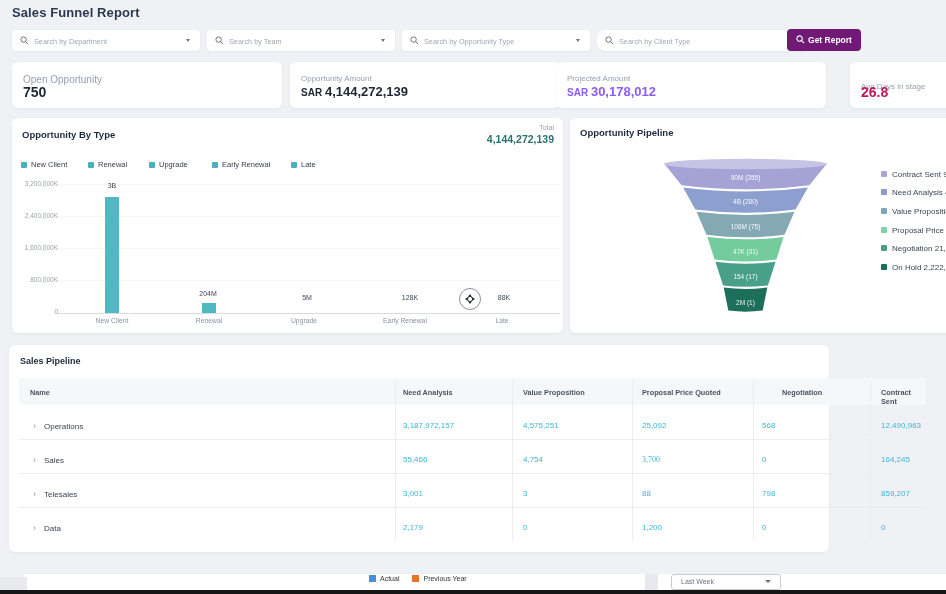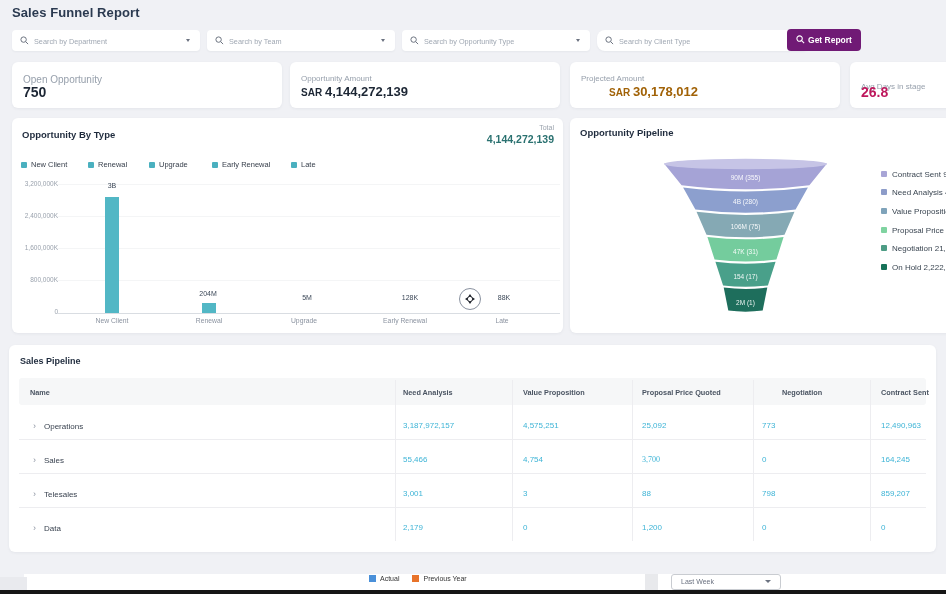--- a/index.html
+++ b/index.html
@@ -61,23 +61,23 @@
 </div>
 
 <div class="card" style="left:12px; top:62px; width:270px; height:46px;">
   <div class="abs lbl" style="left:11px; top:12px; font-size:10px;">Open Opportunity</div>
   <div class="abs" style="left:11px; top:22px; font-size:14px; font-weight:bold; color:#1c2634;">750</div>
 </div>
 <div class="card" style="left:290px; top:62px; width:270px; height:46px;">
   <div class="abs lbl" style="left:11px; top:12px; font-size:8px;">Opportunity Amount</div>
   <div class="abs" style="left:11px; top:22px; font-size:13px; font-weight:bold; color:#1c2634;"><span style="font-size:10px;">SAR </span>4,144,272,139</div>
 </div>
-<div class="card" style="left:570px; top:62px; width:270px; height:46px;">
+<div class="card" style="left:556px; top:62px; width:270px; height:46px;">
   <div class="abs lbl" style="left:11px; top:12px; font-size:8px;">Projected Amount</div>
-  <div class="abs" style="left:11px; top:22px; font-size:13px; font-weight:bold; color:#a16207;margin-left:28px;"><span style="font-size:10px;">SAR </span>30,178,012</div>
+  <div class="abs" style="left:11px; top:22px; font-size:13px; font-weight:bold; color:#8b5cf6;"><span style="font-size:10px;">SAR </span>30,178,012</div>
 </div>
 <div class="card" style="left:850px; top:62px; width:276px; height:46px;">
   <div class="abs lbl" style="left:11px; top:12px; font-size:8px;margin-top:8px;">Avg Days in stage</div>
   <div class="abs" style="left:11px; top:22px; font-size:14px; font-weight:bold; color:#be185d;">26.8</div>
 </div>
 
 <div class="card" style="left:12px; top:118px; width:551px; height:215px;">
   <div class="abs" style="left:10px; top:11px; font-size:9.5px; font-weight:bold; color:#1f2b3d;">Opportunity By Type</div>
   <div class="abs" style="right:9px; top:6px; font-size:7px; color:#9aa2ad; text-align:right;">Total</div>
   <div class="abs" style="right:9px; top:15px; font-size:10.5px; font-weight:bold; color:#2a7170; text-align:right;">4,144,272,139</div>
@@ -162,21 +162,21 @@
   <div class="abs fleg" style="top:89px;"><i style="background:#7fa3ba"></i>Value Proposition</div>
   <div class="abs fleg" style="top:108px;"><i style="background:#7fd3a0"></i>Proposal Price Q</div>
   <div class="abs fleg" style="top:126px;"><i style="background:#4d9c85"></i>Negotiation 21,29</div>
   <div class="abs fleg" style="top:145px;"><i style="background:#177258"></i>On Hold 2,222,22</div>
   <style>
     .fleg { left:311px; font-size:8px; color:#3b4652; white-space:nowrap; }
     .fleg i { display:inline-block; width:6px; height:6px; border-radius:1px; margin-right:5px; }
   </style>
 </div>
 
-<div class="card" style="left:9px; top:345px; width:927px; height:207px;">
+<div class="card" style="left:9px; top:345px; width:820px; height:207px;">
   <div class="abs" style="left:11px; top:11px; font-size:9px; font-weight:bold; color:#1f2b3d;">Sales Pipeline</div>
 
   <div class="abs" style="left:10px; top:33px; width:907px; height:27px; background:#f6f7f8; border-radius:3px;"></div>
   <div class="abs th" style="left:21px;">Name</div>
   <div class="abs th" style="left:394px;">Need Analysis</div>
   <div class="abs th" style="left:514px;">Value Proposition</div>
   <div class="abs th" style="left:633px;">Proposal Price Quoted</div>
   <div class="abs th" style="left:753px;padding-left:20px;">Negotiation</div>
   <div class="abs th" style="left:872px;">Contract Sent</div>
   <style>.th { top:43px; font-size:7.3px; font-weight:bold; color:#4a5462; }</style>
@@ -197,21 +197,21 @@
   <div class="abs rname" style="top:110px;"><span class="arr">›</span>Sales</div>
   <div class="abs rname" style="top:144px;"><span class="arr">›</span>Telesales</div>
   <div class="abs rname" style="top:178px;"><span class="arr">›</span>Data</div>
   <style>
     .rname { left:24px; font-size:8px; color:#3a4350; }
     .arr { color:#8b93a0; margin-right:8px; font-size:9px; }
   </style>
   <div class="abs val" style="left:394px; top:76px;">3,187,972,157</div>
   <div class="abs val" style="left:514px; top:76px;">4,575,251</div>
   <div class="abs val" style="left:633px; top:76px;">25,092</div>
-  <div class="abs val" style="left:753px; top:76px;">773</div>
+  <div class="abs val" style="left:753px; top:76px;">568</div>
   <div class="abs val" style="left:872px; top:76px;">12,490,963</div>
   <div class="abs val" style="left:394px; top:110px;">55,466</div>
   <div class="abs val" style="left:514px; top:110px;">4,754</div>
   <div class="abs val" style="left:633px; top:110px;font-family:Liberation Serif, serif;">3,700</div>
   <div class="abs val" style="left:753px; top:110px;">0</div>
   <div class="abs val" style="left:872px; top:110px;">164,245</div>
   <div class="abs val" style="left:394px; top:144px;">3,001</div>
   <div class="abs val" style="left:514px; top:144px;">3</div>
   <div class="abs val" style="left:633px; top:144px;">88</div>
   <div class="abs val" style="left:753px; top:144px;">798</div>

